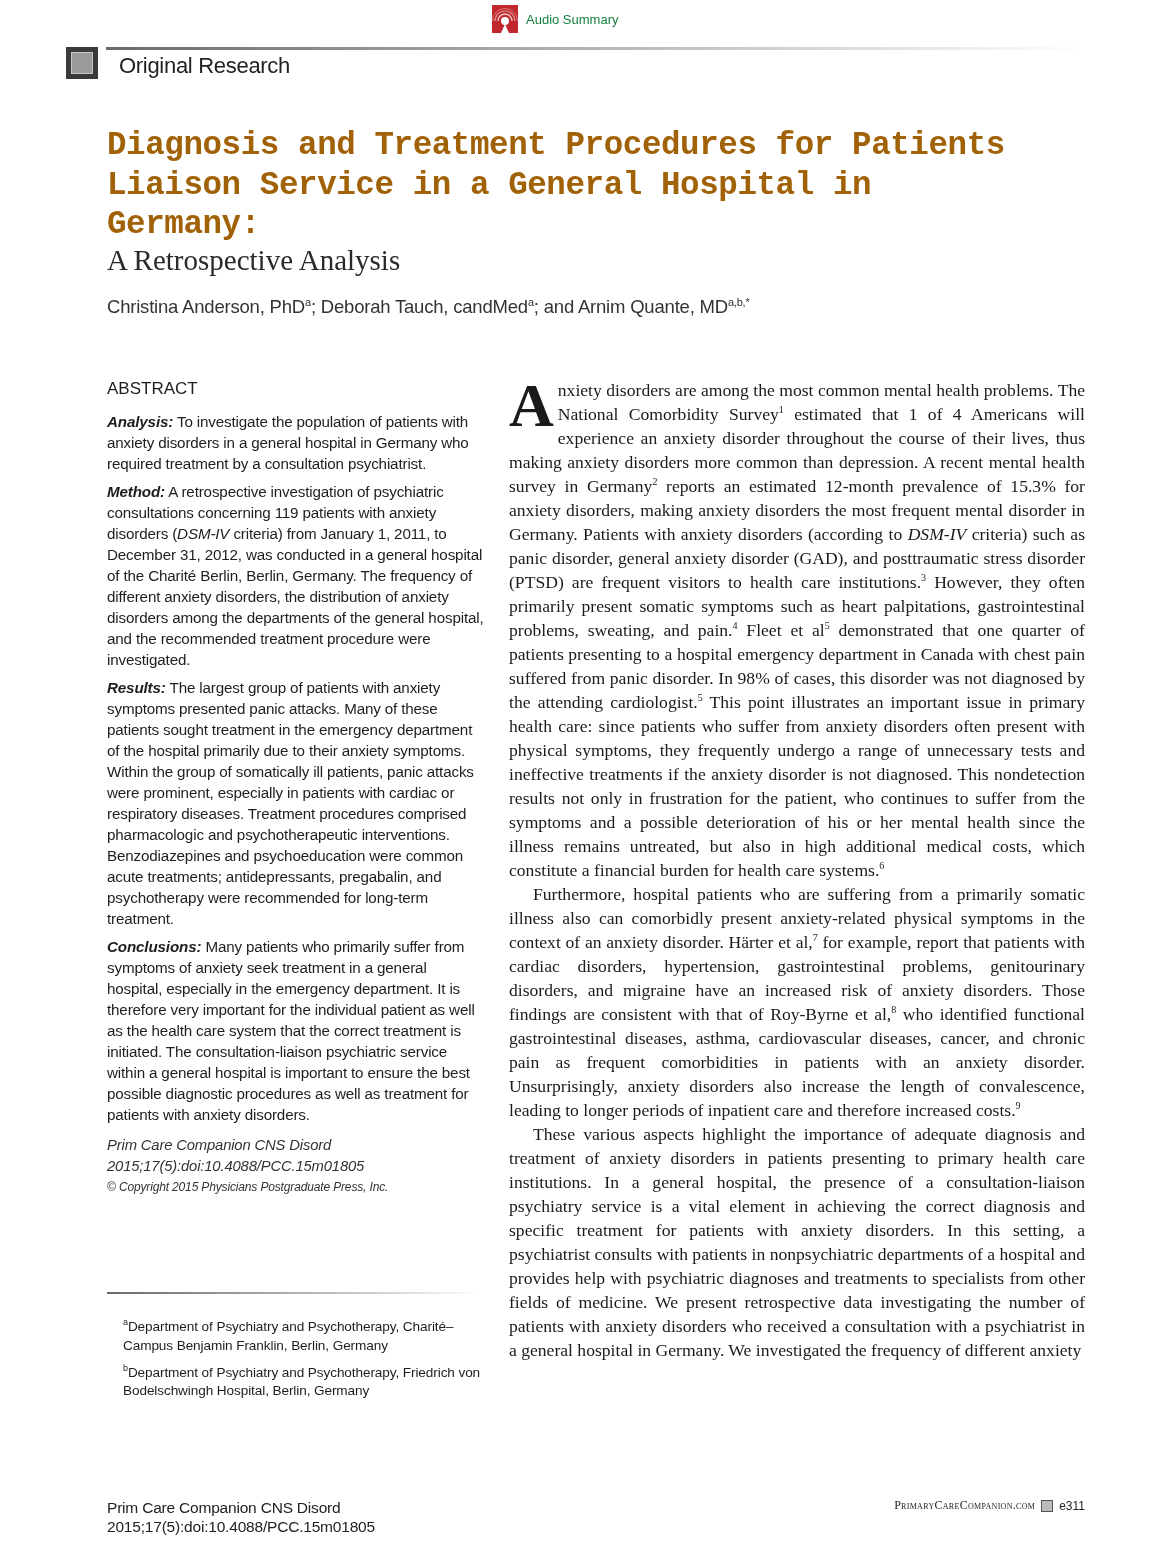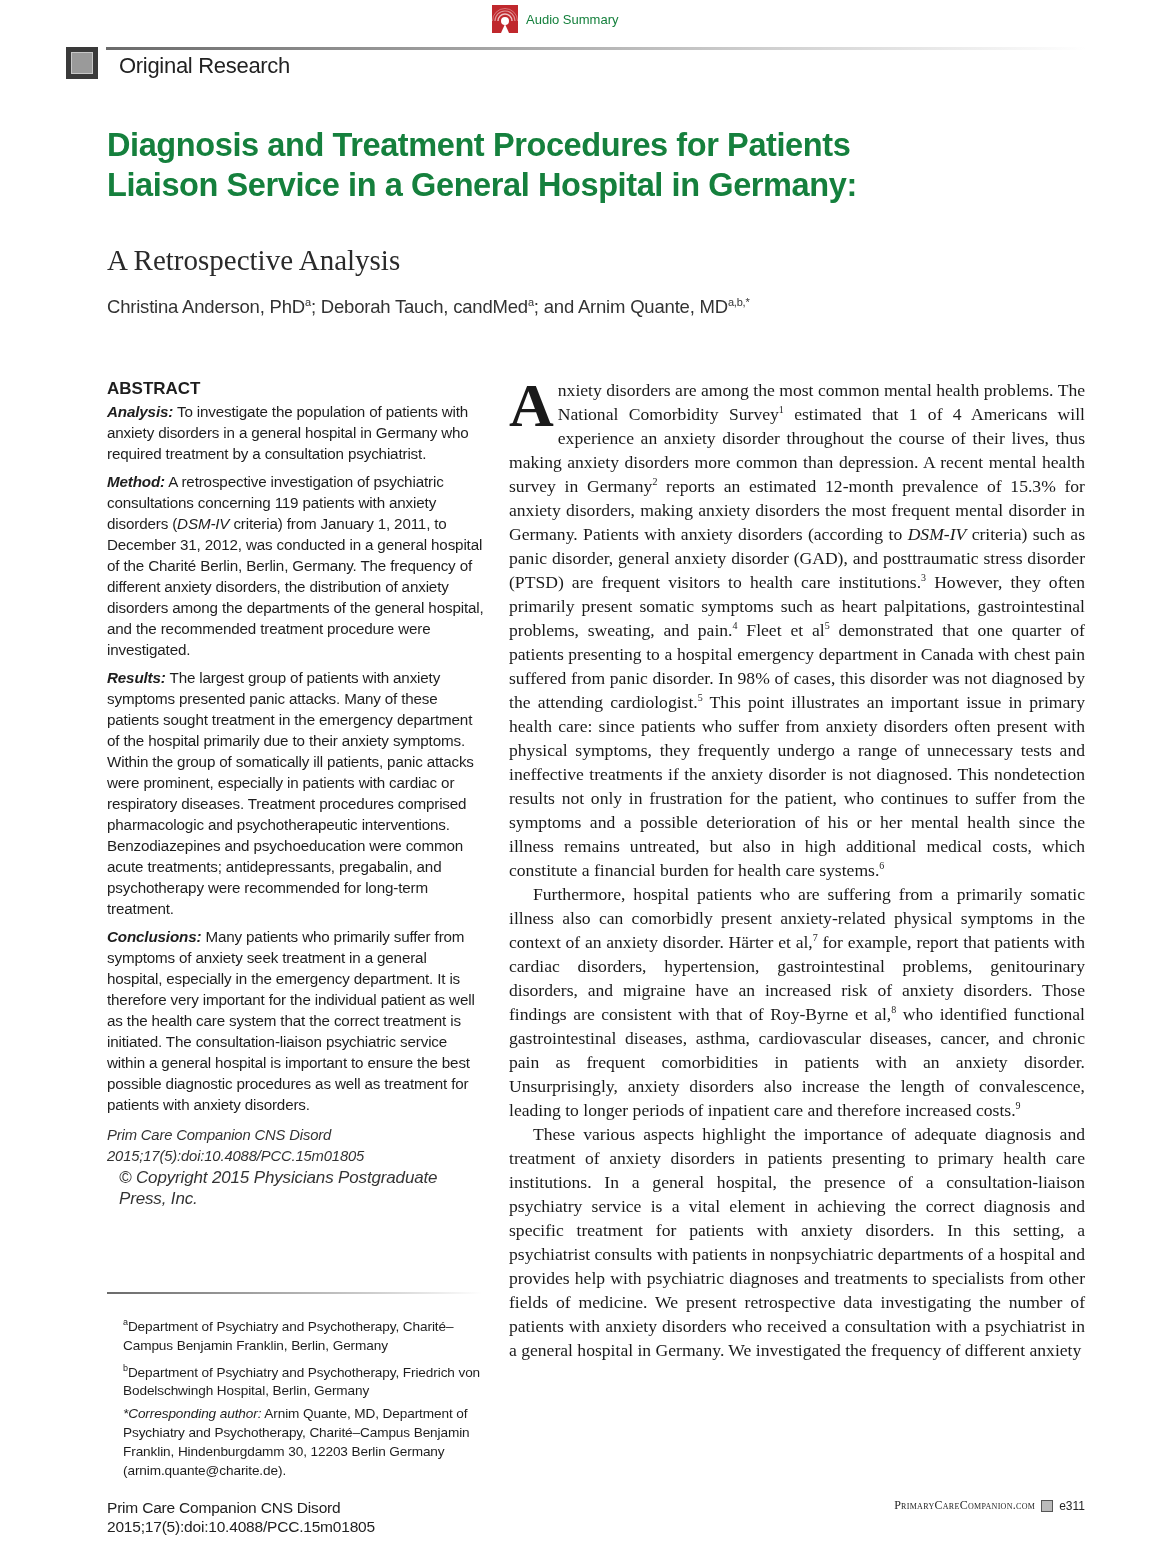--- a/index.html
+++ b/index.html
@@ -11,32 +11,32 @@
   #audio .ico { width: 26px; height: 28px; background: #c0282d; position: relative; overflow: hidden; }
   #audio .lbl { font-family: "Liberation Sans", sans-serif; font-size: 13px; color: #15803d; }
 
   
   #sec-box { left: 66px; top: 47px; width: 32px; height: 32px; background: #3a3a3a; }
   #sec-box .inner { position: absolute; left: 5px; top: 5px; width: 22px; height: 22px; background: #9a9a9a; border: 1px solid #c8c8c8; box-sizing: border-box; }
   #sec-rule { left: 106px; top: 47px; width: 980px; height: 3px; background: linear-gradient(to right, #6a6a6a, #bdbdbd 55%, #ffffff); }
   #sec-label { left: 119px; top: 53px; font-family: "Liberation Sans", sans-serif; font-size: 22px; color: #222; letter-spacing: -0.3px; }
 
   
-  #title { left: 107px; top: 126px; width: 900px; font-family: Liberation Sans, sans-serif; font-weight: bold; font-size: 32.5px; line-height: 39.5px; color: #15803d; letter-spacing: -0.4px; }
+  #title { left: 107px; top: 126px; width: 900px; font-family: Liberation Mono, monospace; font-weight: bold; font-size: 32.5px; line-height: 39.5px; color: #a16207; letter-spacing: -0.4px; }
   #subtitle { left: 107px; top: 244px; font-family: "Liberation Serif", serif; font-size: 29px; color: #2a2a2a; }
   #authors { left: 107px; top: 296px; font-family: "Liberation Sans", sans-serif; font-size: 18.5px; color: #333; letter-spacing: -0.2px; }
   #authors sup { font-size: 11px; }
 
   
   #abstract { left: 107px; top: 378px; width: 378px; font-family: "Liberation Sans", sans-serif; font-size: 15.2px; line-height: 21px; color: #1e1e1e; letter-spacing: -0.15px; }
-  #abstract h2 { margin: 0 0 2px 0; font-size: 17px; font-weight: bold; letter-spacing: 0; }
+  #abstract h2 { margin: 0 0 12px 0; font-size: 17px; font-weight: normal; letter-spacing: 0; }
   #abstract p { margin: 0 0 7px 0; }
   #abstract .lead { font-weight: bold; font-style: italic; }
   #citation { margin-top: 10px; font-style: italic; font-size: 14.8px; line-height: 21px; color: #333; }
-  #citation .copy { font-size: 17px; margin-left: 12px; }
+  #citation .copy { font-size: 12px; }
 
   #aff-rule { left: 107px; top: 1292px; width: 375px; height: 2px; background: linear-gradient(to right, #6a6a6a, #cccccc 70%, #ffffff); }
   #affiliations { left: 107px; top: 1313px; width: 378px; font-family: "Liberation Sans", sans-serif; font-size: 13.6px; line-height: 19px; color: #1e1e1e; letter-spacing: -0.1px; }
   #affiliations p { margin: 0 0 0 16px; }
   #affiliations sup { font-size: 9px; }
 
   
   #body { left: 509px; top: 378px; width: 576px; font-family: "Liberation Serif", serif; font-size: 17.6px; line-height: 24px; color: #1a1a1a; text-align: justify; }
   #body p { margin: 0; }
   #body p + p { text-indent: 24px; }
@@ -92,21 +92,20 @@
     <div>Prim Care Companion CNS Disord</div>
     <div>2015;17(5):doi:10.4088/PCC.15m01805</div>
     <div class="copy">© Copyright 2015 Physicians Postgraduate Press, Inc.</div>
   </div>
 </div>
 
 <div id="aff-rule" class="abs"></div>
 <div id="affiliations" class="abs">
   <p style="margin-bottom:4px"><sup>a</sup><span>Department of Psychiatry and Psychotherapy, Charité–Campus Benjamin Franklin, Berlin, Germany</span></p>
   <p style="margin-bottom:4px"><sup>b</sup><span>Department of Psychiatry and Psychotherapy, Friedrich von Bodelschwingh Hospital, Berlin, Germany</span></p>
-  <p><i>*Corresponding author:</i><span> Arnim Quante, MD, Department of Psychiatry and Psychotherapy, Charité–Campus Benjamin Franklin, Hindenburgdamm 30, 12203 Berlin Germany (arnim.quante@charite.de).</span></p>
 </div>
 
 <div id="body" class="abs">
   <p><span id="dropcap">A</span><span><span>nxiety disorders are among the most common mental health problems. The National Comorbidity Survey</span><sup>1</sup><span> estimated that 1 of 4 Americans will experience an anxiety disorder throughout the course of their lives, thus making anxiety disorders more common than depression. A recent mental health survey in Germany</span><sup>2</sup><span> reports an estimated 12-month prevalence of 15.3% for anxiety disorders, making anxiety disorders the most frequent mental disorder in Germany. Patients with anxiety disorders (according to </span><i>DSM-IV</i><span> criteria) such as panic disorder, general anxiety disorder (GAD), and posttraumatic stress disorder (PTSD) are frequent visitors to health care institutions.</span><sup>3</sup><span> However, they often primarily present somatic symptoms such as heart palpitations, gastrointestinal problems, sweating, and pain.</span><sup>4</sup><span> Fleet et al</span><sup>5</sup><span> demonstrated that one quarter of patients presenting to a hospital emergency department in Canada with chest pain suffered from panic disorder. In 98% of cases, this disorder was not diagnosed by the attending cardiologist.</span><sup>5</sup><span> This point illustrates an important issue in primary health care: since patients who suffer from anxiety disorders often present with physical symptoms, they frequently undergo a range of unnecessary tests and ineffective treatments if the anxiety disorder is not diagnosed. This nondetection results not only in frustration for the patient, who continues to suffer from the symptoms and a possible deterioration of his or her mental health since the illness remains untreated, but also in high additional medical costs, which constitute a financial burden for health care systems.</span><sup>6</sup></span></p>
   <p><span><span>Furthermore, hospital patients who are suffering from a primarily somatic illness also can comorbidly present anxiety-related physical symptoms in the context of an anxiety disorder. Härter et al,</span><sup>7</sup><span> for example, report that patients with cardiac disorders, hypertension, gastrointestinal problems, genitourinary disorders, and migraine have an increased risk of anxiety disorders. Those findings are consistent with that of Roy-Byrne et al,</span><sup>8</sup><span> who identified functional gastrointestinal diseases, asthma, cardiovascular diseases, cancer, and chronic pain as frequent comorbidities in patients with an anxiety disorder. Unsurprisingly, anxiety disorders also increase the length of convalescence, leading to longer periods of inpatient care and therefore increased costs.</span><sup>9</sup></span></p>
   <p><span><span>These various aspects highlight the importance of adequate diagnosis and treatment of anxiety disorders in patients presenting to primary health care institutions. In a general hospital, the presence of a consultation-liaison psychiatry service is a vital element in achieving the correct diagnosis and specific treatment for patients with anxiety disorders. In this setting, a psychiatrist consults with patients in nonpsychiatric departments of a hospital and provides help with psychiatric diagnoses and treatments to specialists from other fields of medicine. We present retrospective data investigating the number of patients with anxiety disorders who received a consultation with a psychiatrist in a general hospital in Germany. We investigated the frequency of different anxiety</span></span></p>
 </div>
 
 <div id="foot-left" class="abs">
   <div>Prim Care Companion CNS Disord</div>

